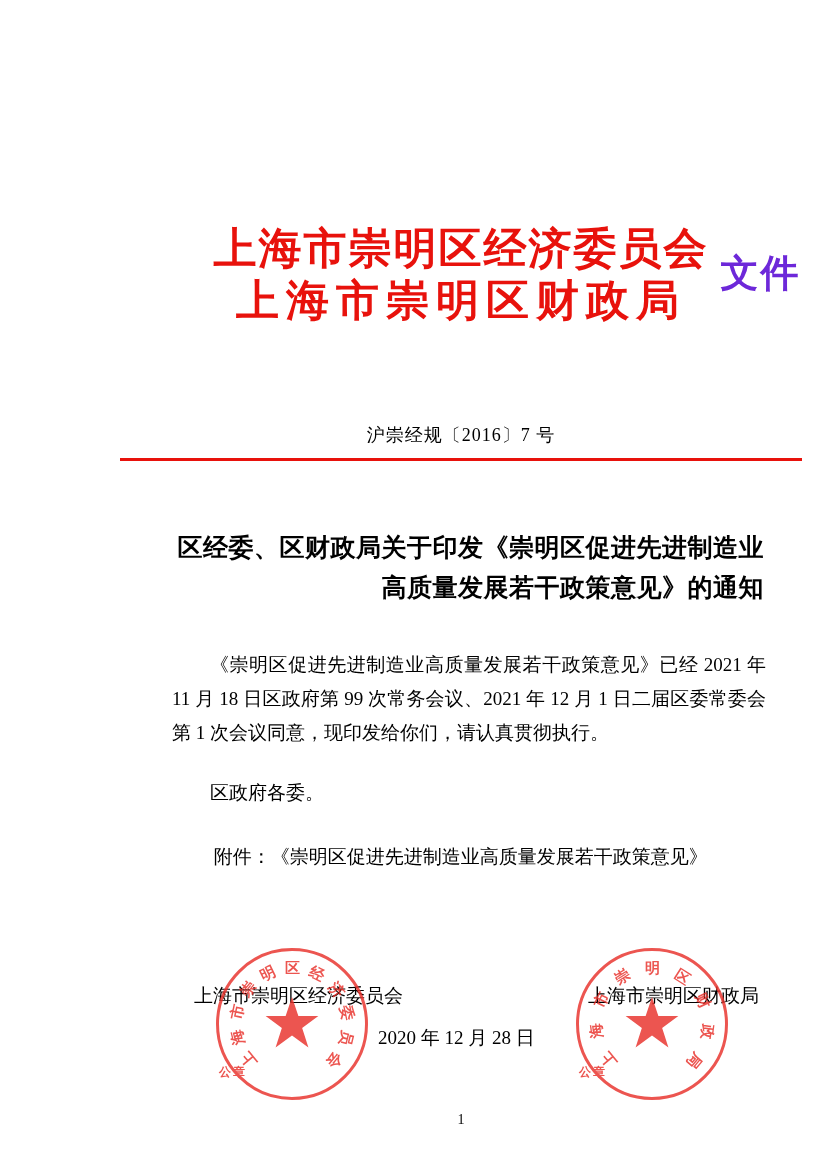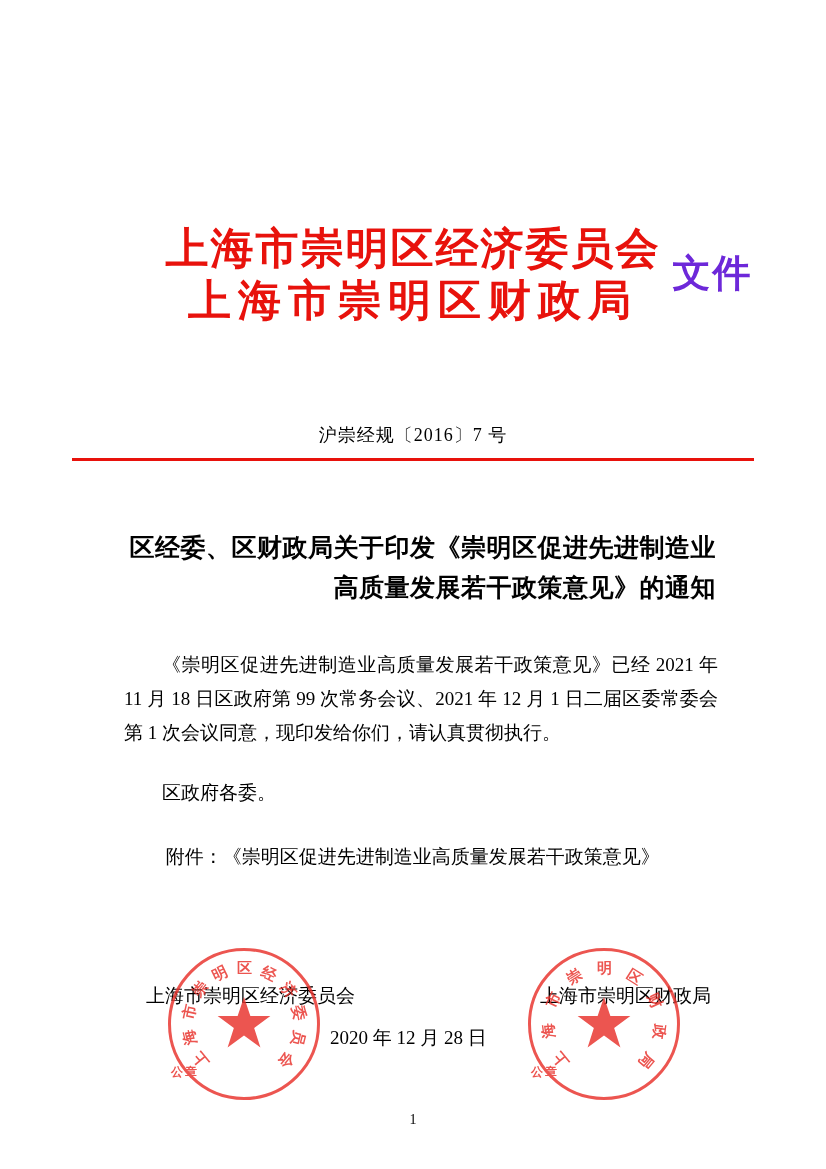--- a/index.html
+++ b/index.html
@@ -14,20 +14,21 @@
     font-family: "Liberation Serif", "DejaVu Serif", serif;
     color: #000000;
     overflow: hidden;
   }
 
   .page {
     position: relative;
     width: 722px;
     height: 1169px;
     box-sizing: border-box;
+    margin-left: 48px;
   }
 
   
   .letterhead {
     position: absolute;
     top: 222px;
     left: 0;
     width: 826px;
     text-align: center;
   }

